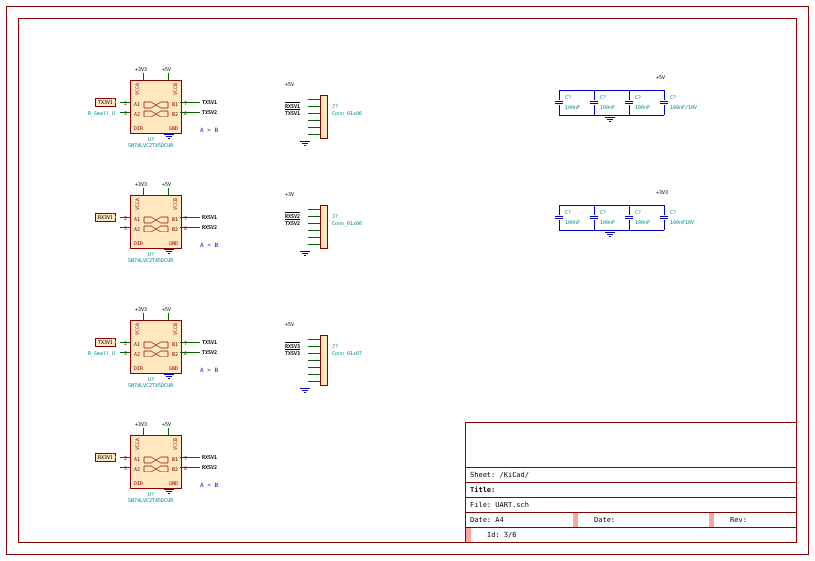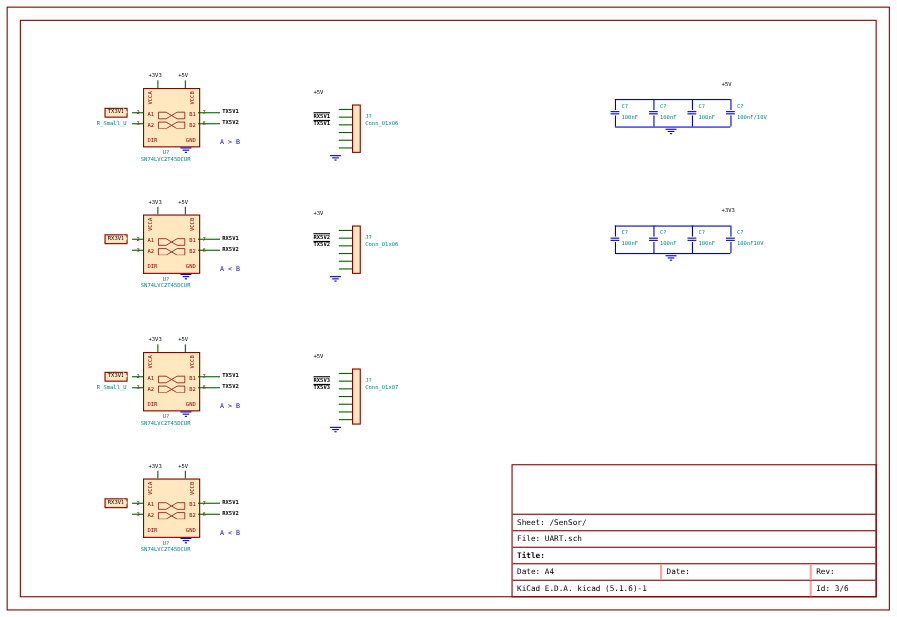--- a/index.html
+++ b/index.html
@@ -2,21 +2,21 @@
 <html><head>
 <meta charset="utf-8">
 <style>
   body{margin:0;background:#f8f8f8;font-family:monospace;font-size:6px;color:#000}
   .page{position:relative;width:815px;height:561px;background:#fff}
   .border1{position:absolute;left:6px;top:6px;right:6px;bottom:6px;border:1px solid #800}
   .border2{position:absolute;left:18px;top:18px;right:18px;bottom:18px;border:1px solid #800}
   .title-block{position:absolute;right:18px;bottom:18px;width:330px;border:1px solid #800;font-size:7px}
   .tb-row{border-top:1px solid #800;display:flex;height:14px;align-items:center;padding:0 4px}
   .tb-row:first-child{border-top:none}
-  .tb-cell{border-left:2px solid #fca5a5;padding:0 4px;height:100%;display:flex;align-items:center}
+  .tb-cell{border-left:5px solid #fca5a5;padding:0 16px;height:100%;display:flex;align-items:center}
   .tb-big{height:44px}
   .ic{position:absolute;width:50px;height:52px;background:#ffe8c0;border:1px solid #800}
   .lbl{position:absolute;font-size:5px;white-space:nowrap}
   .brown{color:#800}
   .teal{color:#088}
   .flag{position:absolute;background:#ffe8c0;border:1px solid #800;font-size:5px;padding:0 2px;height:7px;line-height:7px}
   .flag.l::after{content:"";position:absolute;right:-5px;top:-1px;border:4px solid transparent;border-left-color:#ffe8c0}
   .wire{position:absolute;background:#060}
   .hw{height:1px}
   .vw{width:1px}
@@ -351,31 +351,30 @@
     <div class="wire vw" style="left:664px;top:220px;height:10px;background:#00c"></div>
     <div class="ref" style="left:670px;top:209px">C?</div>
     <div class="ref" style="left:670px;top:219px">100nF10V</div>
 
   </div>
     </div>
 
   <div class="title-block">
     <div class="tb-row tb-big" style="border-top:none"></div>
     <div class="tb-row">
-        <span>Sheet: /SenSor/</span>
+        <span>Sheet: /KiCad/</span>
+      </div>
+    <div class="tb-row">
+        <b>Title:</b>
       </div>
     <div class="tb-row">
         <span>File: UART.sch</span>
-      </div>
-    <div class="tb-row">
-        <b>Title:</b>
       </div>
     <div class="tb-row" style="padding:0">
       <div style="flex:1;padding:0 4px">Date: A4</div>
       <div class="tb-cell" style="flex:1">Date:</div>
       <div class="tb-cell" style="width:50px">Rev:</div>
     </div>
     <div class="tb-row" style="padding:0">
-      <div style="flex:1;padding:0 4px">KiCad E.D.A.  kicad (5.1.6)-1</div>
       <div class="tb-cell" style="width:50px">Id: 3/6</div>
     </div>
   </div>
 </div>
 
 </body></html>

